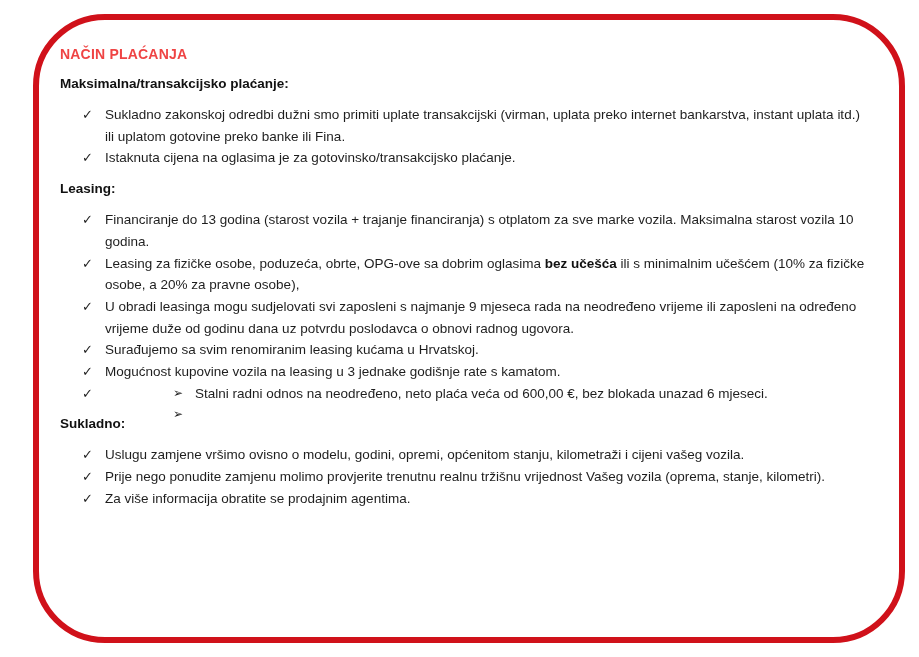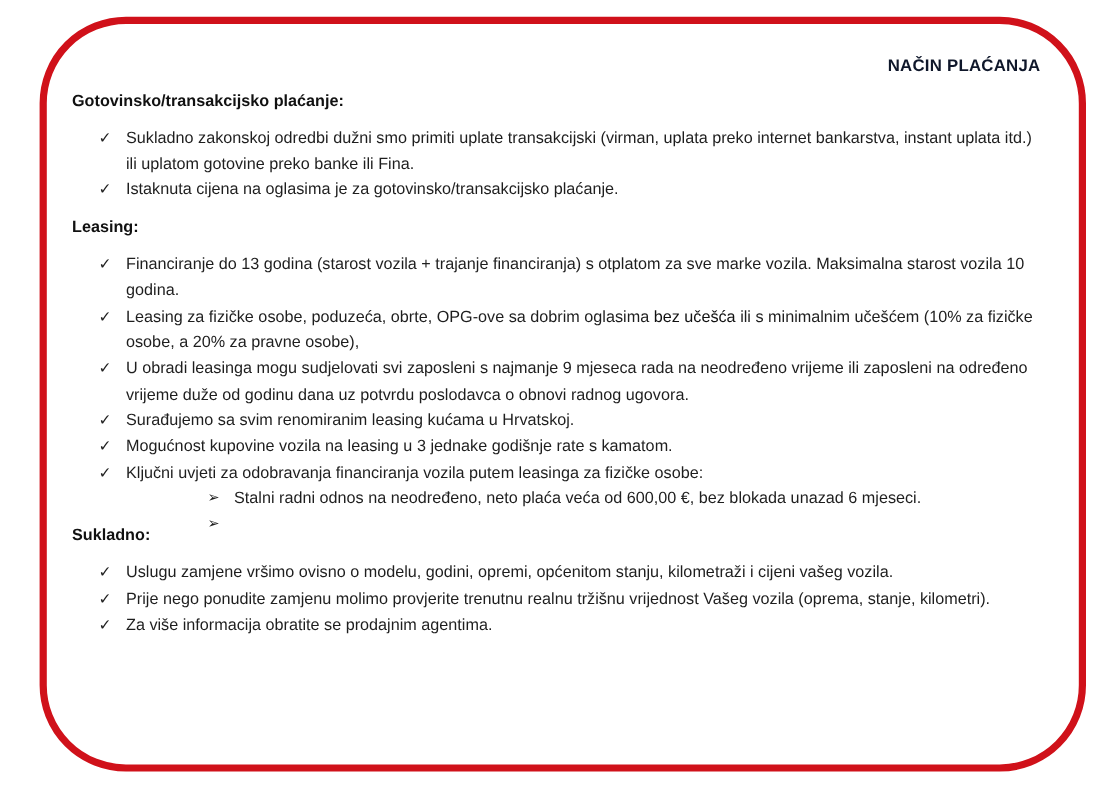--- a/index.html
+++ b/index.html
@@ -27,25 +27,25 @@
     background: #ffffff;
   }
   .content {
     position: absolute;
     left: 21px;
     top: 23px;
     right: 32px;
   }
   .title {
     margin: 0;
-    text-align: right;
+    text-align: left;
     font-size: 14px;
     font-weight: bold;
     letter-spacing: 0.2px;
-    color: #0f172a;
+    color: #ef4444;
     line-height: 22px;
   }
   .section-heading {
     margin: 9px 0 0 0;
     font-size: 13.5px;
     font-weight: bold;
     color: #111111;
     line-height: 22px;
   }
   .section:first-of-type .section-heading {
@@ -82,45 +82,45 @@
     line-height: 21.7px;
     color: #1e1e1e;
   }
   ul.sub-list > li > .marker {
     position: absolute;
     left: 68px;
     top: 0;
     font-size: 12px;
     color: #1e1e1e;
   }
-  strong { font-weight: normal; color: #111111; }
+  strong { font-weight: bold; color: #111111; }
 </style>
 </head>
 <body>
 
 <div class="border-frame">
   <div class="content">
     <h1 class="title">NAČIN PLAĆANJA</h1>
     <div id="sections">
         <div class="section">
-          <h2 class="section-heading">Gotovinsko/transakcijsko plaćanje:</h2>
+          <h2 class="section-heading">Maksimalna/transakcijsko plaćanje:</h2>
           <ul class="check-list">
             <li><span class="marker">✓</span><span class="item-text"><span>Sukladno zakonskoj odredbi dužni smo primiti uplate transakcijski (virman, uplata preko internet bankarstva, instant uplata itd.) ili uplatom gotovine preko banke ili Fina.</span></span></li>
             <li><span class="marker">✓</span><span class="item-text"><span>Istaknuta cijena na oglasima je za gotovinsko/transakcijsko plaćanje.</span></span></li>
           </ul>
         </div>
         <div class="section">
           <h2 class="section-heading">Leasing:</h2>
           <ul class="check-list">
             <li><span class="marker">✓</span><span class="item-text"><span>Financiranje do 13 godina (starost vozila + trajanje financiranja) s otplatom za sve marke vozila. Maksimalna starost vozila 10 godina.</span></span></li>
             <li><span class="marker">✓</span><span class="item-text"><span>Leasing za fizičke osobe, poduzeća, obrte, OPG-ove sa dobrim oglasima </span><strong>bez učešća</strong><span> ili s minimalnim učešćem (10% za fizičke osobe, a 20% za pravne osobe),</span></span></li>
             <li><span class="marker">✓</span><span class="item-text"><span>U obradi leasinga mogu sudjelovati svi zaposleni s najmanje 9 mjeseca rada na neodređeno vrijeme ili zaposleni na određeno vrijeme duže od godinu dana uz potvrdu poslodavca o obnovi radnog ugovora.</span></span></li>
             <li><span class="marker">✓</span><span class="item-text"><span>Surađujemo sa svim renomiranim leasing kućama u Hrvatskoj.</span></span></li>
             <li><span class="marker">✓</span><span class="item-text"><span>Mogućnost kupovine vozila na leasing u 3 jednake godišnje rate s kamatom.</span></span></li>
-            <li><span class="marker">✓</span><span class="item-text"><span>Ključni uvjeti za odobravanja financiranja vozila putem leasinga za fizičke osobe:</span></span><ul class="sub-list">
+            <li><span class="marker">✓</span><ul class="sub-list">
                 <li><span class="marker">➢</span><span class="item-text">Stalni radni odnos na neodređeno, neto plaća veća od 600,00 €, bez blokada unazad 6 mjeseci.</span></li>
                 <li><span class="marker">➢</span></li>
               </ul></li>
           </ul>
         </div>
         <div class="section">
           <h2 class="section-heading">Sukladno:</h2>
           <ul class="check-list">
             <li><span class="marker">✓</span><span class="item-text"><span>Uslugu zamjene vršimo ovisno o modelu, godini, opremi, općenitom stanju, kilometraži i cijeni vašeg vozila.</span></span></li>
             <li><span class="marker">✓</span><span class="item-text"><span>Prije nego ponudite zamjenu molimo provjerite trenutnu realnu tržišnu vrijednost Vašeg vozila (oprema, stanje, kilometri).</span></span></li>

